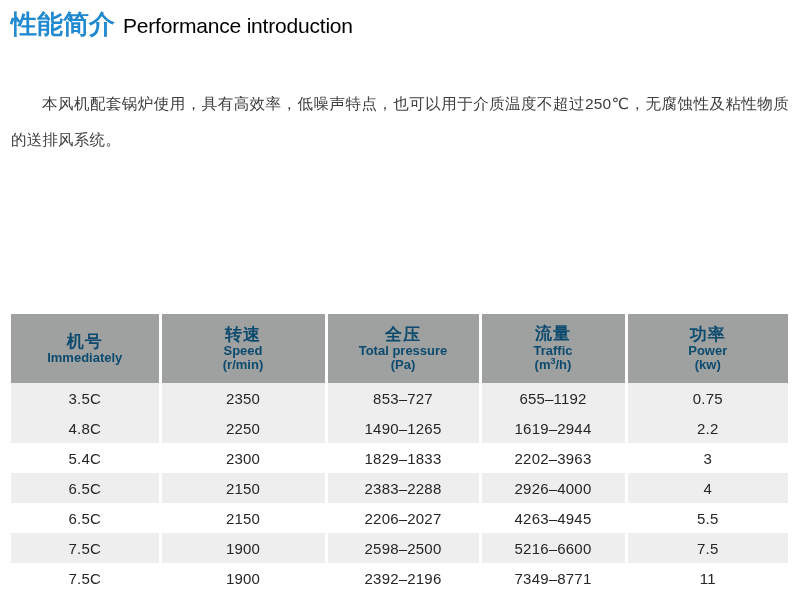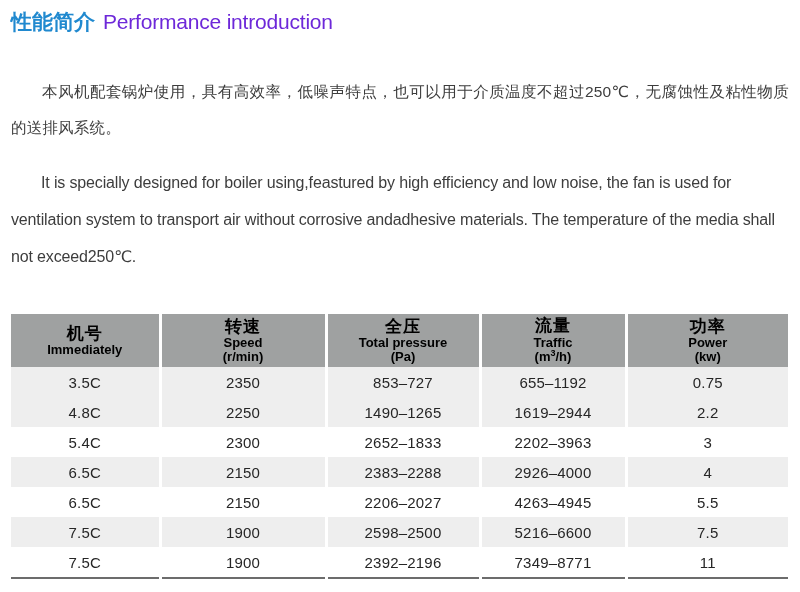--- a/index.html
+++ b/index.html
@@ -21,46 +21,46 @@
   }
 
   
   .section-heading {
     position: absolute;
     left: 11px;
     white-space: nowrap;
     line-height: 1;
   }
   .heading-cn {
-    font-size: 21px;
+    font-size: 26px;
     font-weight: bold;
     color: #2089cf;
     letter-spacing: 0px;
     margin-top: 44px;
   }
   .heading-en {
     font-size: 21px;
     font-weight: normal;
-    color: #6d28d9;
+    color: #000000;
     margin-left: 8px;
     letter-spacing: -0.2px;
   }
 
   #heading-performance { top: 11px; }
   #heading-parameters  { top: 272px; }
 
   
   .para {
     position: absolute;
     left: 11px;
     width: 778px;
     color: #3d3d3d;
   }
   .para-cn {
-    top: 58px;
+    top: 70px;
     font-size: 15.5px;
     line-height: 36px;
     text-indent: 31px;
     letter-spacing: 0.2px;
     text-align: justify;
   }
   .para-en {
     top: 148px;
     font-size: 16px;
     line-height: 37px;
@@ -83,22 +83,22 @@
   }
   table.params th,
   table.params td {
     text-align: center;
     vertical-align: middle;
     padding: 0;
   }
   
   table.params thead th {
     background: #9fa1a1;
-    color: #000000;
-    height: 53px;
+    color: #0c4a6e;
+    height: 69px;
     border-right: 3px solid #ffffff;
     font-weight: normal;
     line-height: 1.02;
   }
   table.params thead th:last-child { border-right: none; }
   .th-cn {
     display: block;
     font-size: 17px;
     font-weight: bold;
     letter-spacing: 1px;
@@ -138,21 +138,20 @@
 <body>
 
 <div class="page">
 
   <div class="section-heading" id="heading-performance">
     <span class="heading-cn">性能简介</span><span class="heading-en">Performance introduction</span>
   </div>
 
   <p class="para para-cn">本风机配套锅炉使用，具有高效率，低噪声特点，也可以用于介质温度不超过250℃，无腐蚀性及粘性物质的送排风系统。</p>
 
-  <p class="para para-en">It is specially designed for boiler using,feastured by high efficiency and low noise, the fan is used for ventilation system to transport air without corrosive andadhesive materials. The temperature of the media shall not exceed250℃.</p>
 
 
   <div class="table-wrap">
     <table class="params">
       <colgroup>
         <col class="c0">
           <col class="c1">
           <col class="c2">
           <col class="c3">
           <col class="c4">
@@ -196,21 +195,21 @@
           <tr class="odd">
             <td>4.8C</td>
             <td>2250</td>
             <td>1490–1265</td>
             <td>1619–2944</td>
             <td>2.2</td>
           </tr>
           <tr class="even">
             <td>5.4C</td>
             <td>2300</td>
-            <td>2652–1833</td>
+            <td>1829–1833</td>
             <td>2202–3963</td>
             <td>3</td>
           </tr>
           <tr class="odd">
             <td>6.5C</td>
             <td>2150</td>
             <td>2383–2288</td>
             <td>2926–4000</td>
             <td>4</td>
           </tr>

